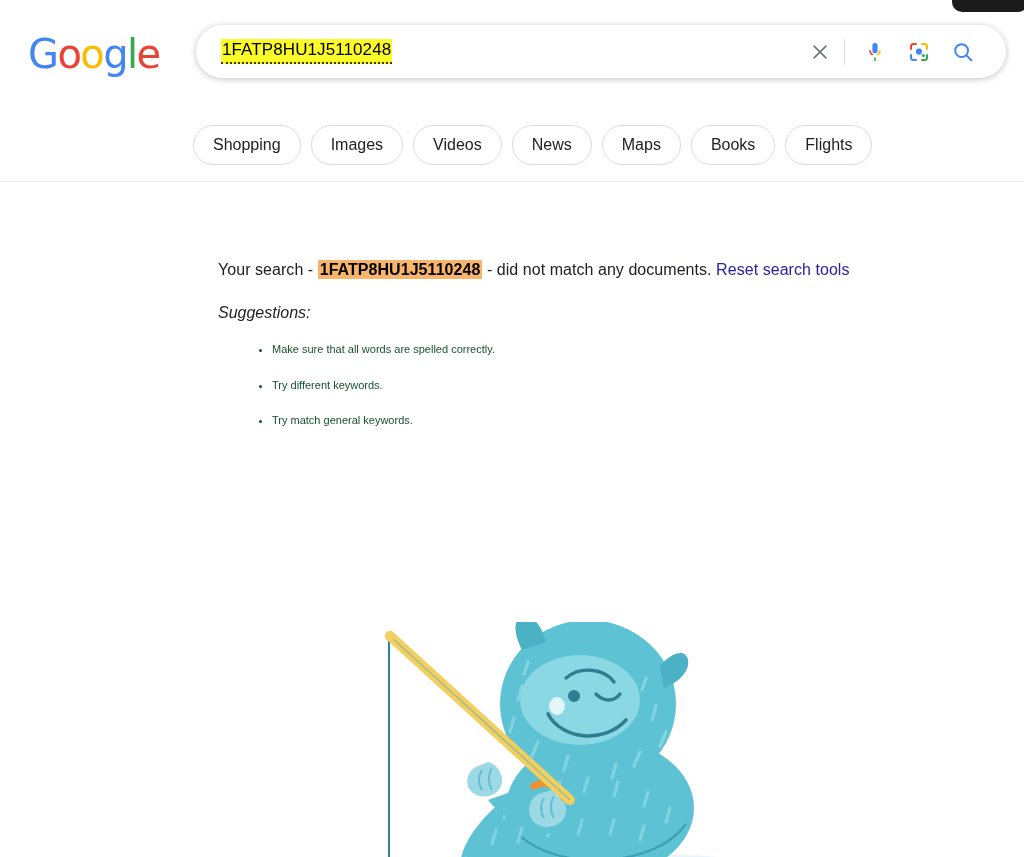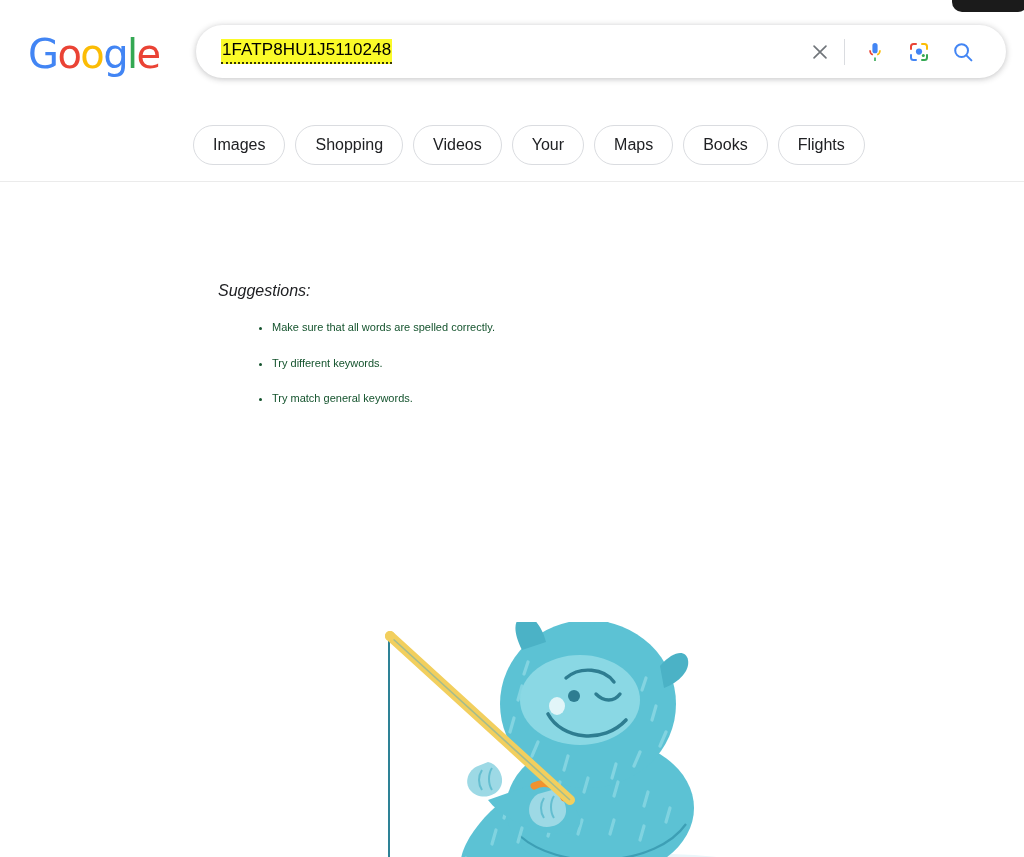--- a/index.html
+++ b/index.html
@@ -231,45 +231,46 @@
         <svg width="24" height="24" viewBox="0 0 24 24">
           <circle cx="10.6" cy="10.6" r="6.4" stroke="#4285f4" stroke-width="2" fill="none"></circle>
           <path d="M15.4 15.4 L20.4 20.4" stroke="#4285f4" stroke-width="2" stroke-linecap="round"></path>
         </svg>
       </div>
     </div>
   </div>
 
   <div class="chips">
     <div class="chip">
+        <span>Shopping</span>
+      </div>
+    <div class="chip">
         <span>Images</span>
       </div>
     <div class="chip">
-        <span>Shopping</span>
-      </div>
-    <div class="chip">
         <span>Videos</span>
       </div>
     <div class="chip">
-        <span>Your</span>
+        <span>News</span>
       </div>
     <div class="chip">
         <span>Maps</span>
       </div>
     <div class="chip">
         <span>Books</span>
       </div>
     <div class="chip">
         <span>Flights</span>
       </div>
   </div>
 </div>
 
 <div class="main">
 
+  <p class="nores"><span>Your search - </span><span class="qhl">1FATP8HU1J5110248</span><span> - did not match any documents. </span><a class="reset-link" href="#">Reset search tools</a></p>
 
   <p class="sugg-title">Suggestions:</p>
 
   <ul class="sugg">
     <li>Make sure that all words are spelled correctly.</li>
     <li>Try different keywords.</li>
     <li>Try match general keywords.</li>
   </ul>
 
   <div class="illus">

